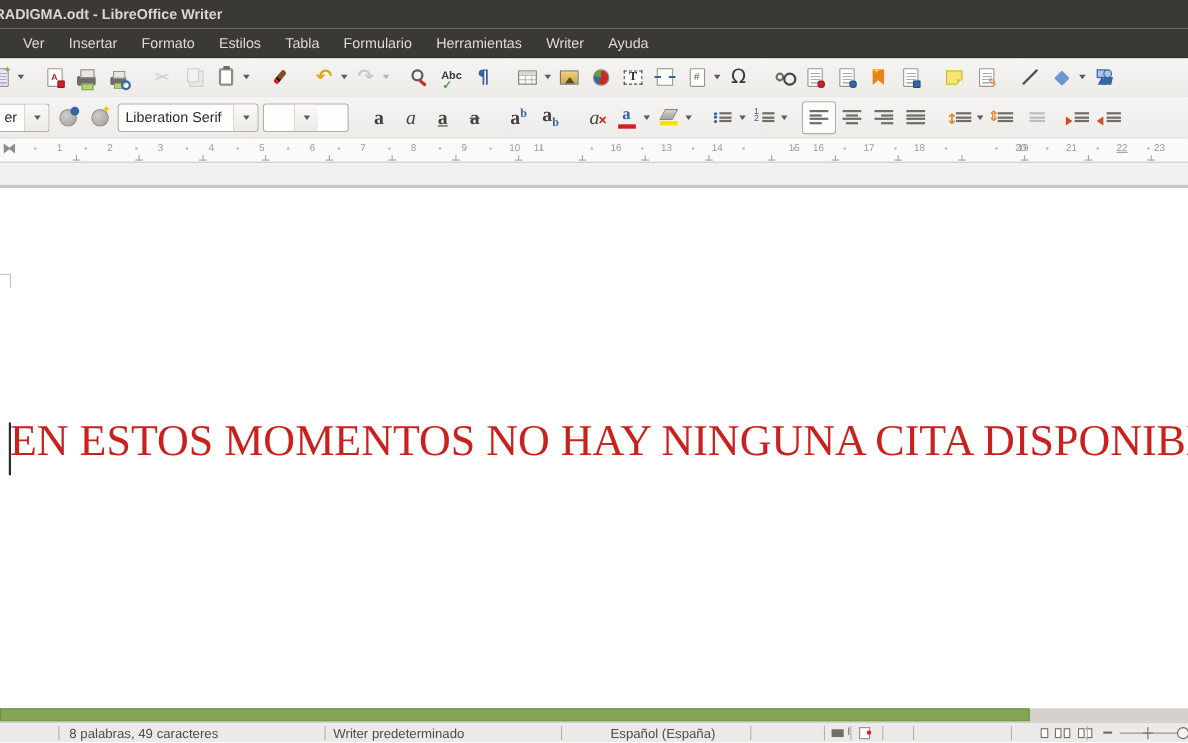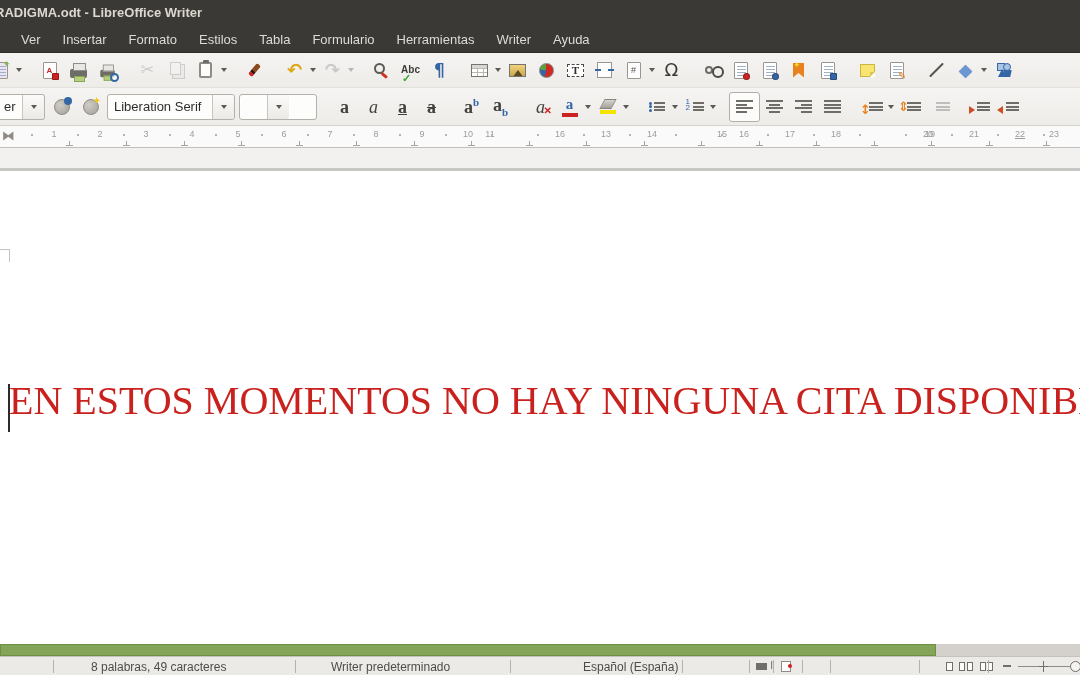--- a/index.html
+++ b/index.html
@@ -118,21 +118,21 @@
   .page { position:absolute; left:0; top:171px; width:1080px; height:473px; background:#ffffff; overflow:hidden; }
   .tcorner { position:absolute; left:0; top:78px; width:10px; height:13px; border-top:1px solid #c5c3bf; border-right:1px solid #c5c3bf; }
   .cursorbar { position:absolute; left:8px; top:213px; width:2px; height:48px; background:#2c2b29; }
   .doctext { position:absolute; left:9px; top:206px; font-family:"Liberation Serif",serif; font-size:40px; white-space:nowrap; }
 
   
   .hscroll { position:absolute; left:0; top:644px; width:1080px; height:12px; background:#d4d1cc; }
   .hscroll .thumb { position:absolute; left:0; top:0; width:936px; height:12px; background:#84a558; border:1px solid #6f8f46; }
   .statusbar { position:absolute; left:0; top:656px; width:1080px; height:19px; background:#eceae7; border-top:1px solid #c6c3be; font-size:12px; color:#4e4c48; overflow:hidden; }
   .statusbar .sep { position:absolute; top:3px; width:1px; height:13px; background:#b5b2ad; }
-  .statusbar .stxt { position:absolute; top:3px; white-space:nowrap;margin-left:28px; }
+  .statusbar .stxt { position:absolute; top:3px; white-space:nowrap; }
   .selmode-i { position:absolute; left:756px; top:6px; width:11px; height:7px; background:#706e69; }
   .selmode-i::after { content:"I"; position:absolute; right:-6px; top:-3px; font-size:10px; color:#706e69; }
   .trkchg-i { position:absolute; left:781px; top:4px; width:10px; height:11px; border:1px solid #8f8c86; background:#fff; }
   .trkchg-i::after { content:""; position:absolute; right:-2px; top:2px; width:4px; height:4px; border-radius:50%; background:#cc2222; }
   .lay { position:absolute; top:5px; border:1px solid #706e69; background:#fdfdfc; }
   .lay1 { left:946px; width:7px; height:9px; }
   .lay2a { left:959px; width:6px; height:9px; } .lay2b { left:967px; width:6px; height:9px; }
   .lay3a { left:980px; width:6px; height:9px; } .lay3b { left:987px; width:6px; height:9px; border-left:none; }
   .zoomer { position:absolute; left:1000px; top:0; width:80px; height:19px; }
   .zoomer .minus { position:absolute; left:3px; top:8px; width:8px; height:2px; background:#706e69; }

